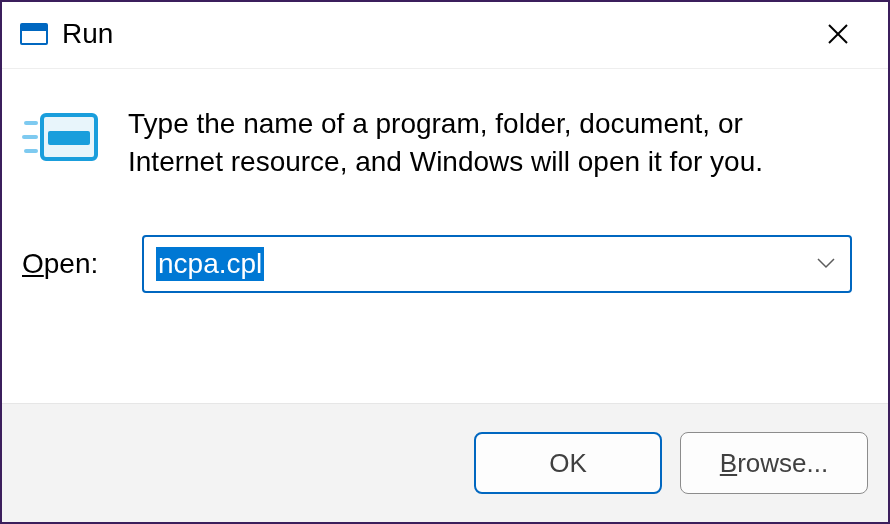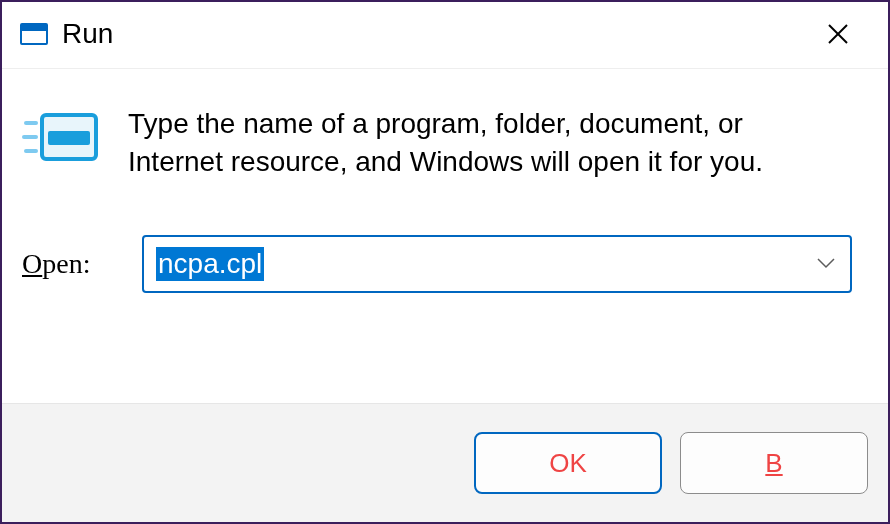--- a/index.html
+++ b/index.html
@@ -57,21 +57,20 @@
     .open-row {
       display: flex;
       align-items: center;
       margin-top: 54px;
       padding: 0 6px;
     }
     .open-label {
       font-size: 28px;
       color: #000;
       width: 120px;
-      font-family: Liberation Serif, serif;
     }
     .open-label .ul { text-decoration: underline; }
     .combo {
       flex: 1;
       position: relative;
     }
     .combo input {
       width: 100%;
       height: 58px;
       border: 2px solid #0067c0;
@@ -110,21 +109,21 @@
       justify-content: flex-end;
       gap: 18px;
     }
     .btn {
       min-width: 188px;
       height: 62px;
       border: 1.5px solid #8c8c8c;
       border-radius: 8px;
       background: #fdfdfd;
       font-size: 26px;
-      color: #ef4444;
+      color: #404040;
       cursor: pointer;
       display: inline-flex;
       align-items: center;
       justify-content: center;
       font-family: inherit;
     }
     .btn.default {
       border: 2.5px solid #0067c0;
     }
     .btn .ul { text-decoration: underline; }
@@ -175,14 +174,15 @@
     </div>
   </div>
 </div>
 
 <div class="footer">
   <button class="btn default">
       <span>OK</span>
     </button>
   <button class="btn">
       <span class="ul">B</span>
+      <span>rowse...</span>
     </button>
 </div>
 
 </body></html>

